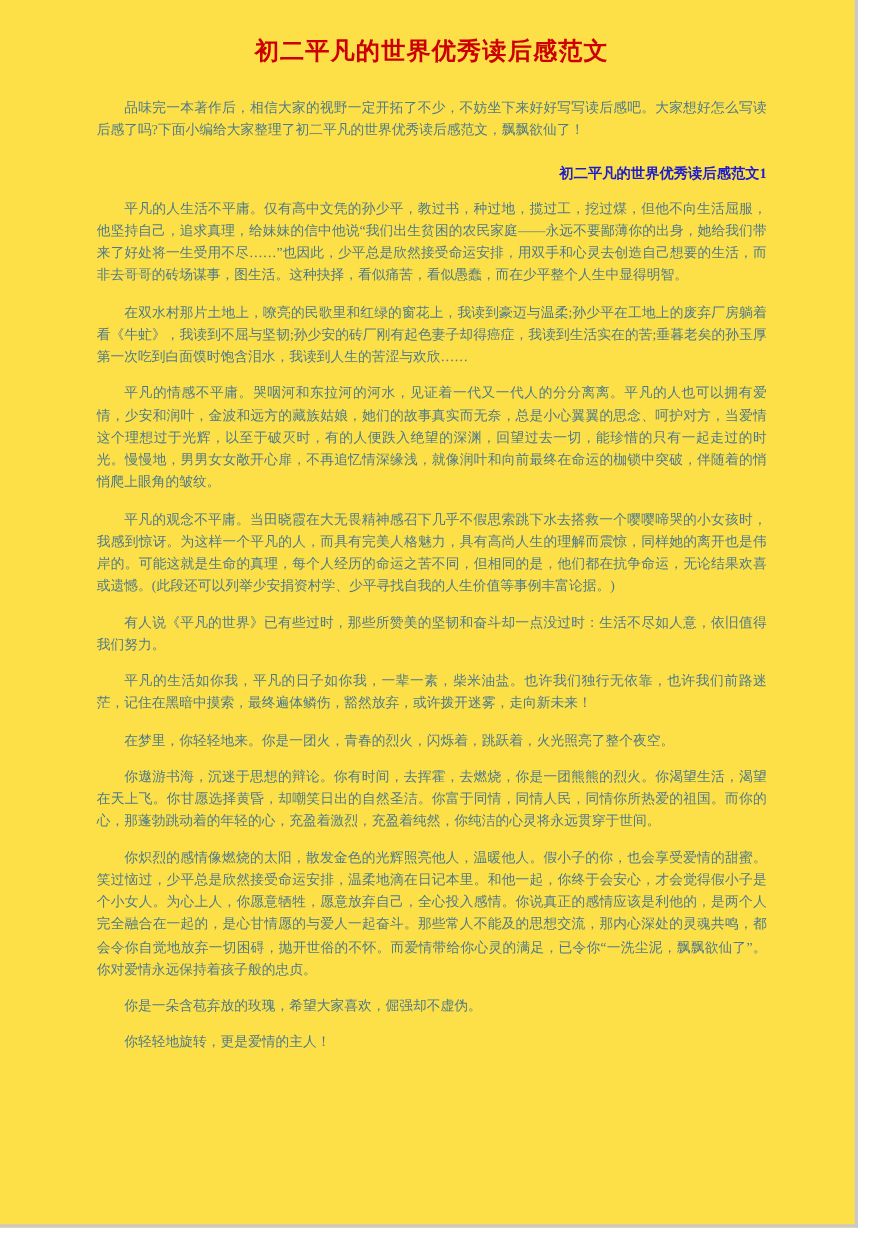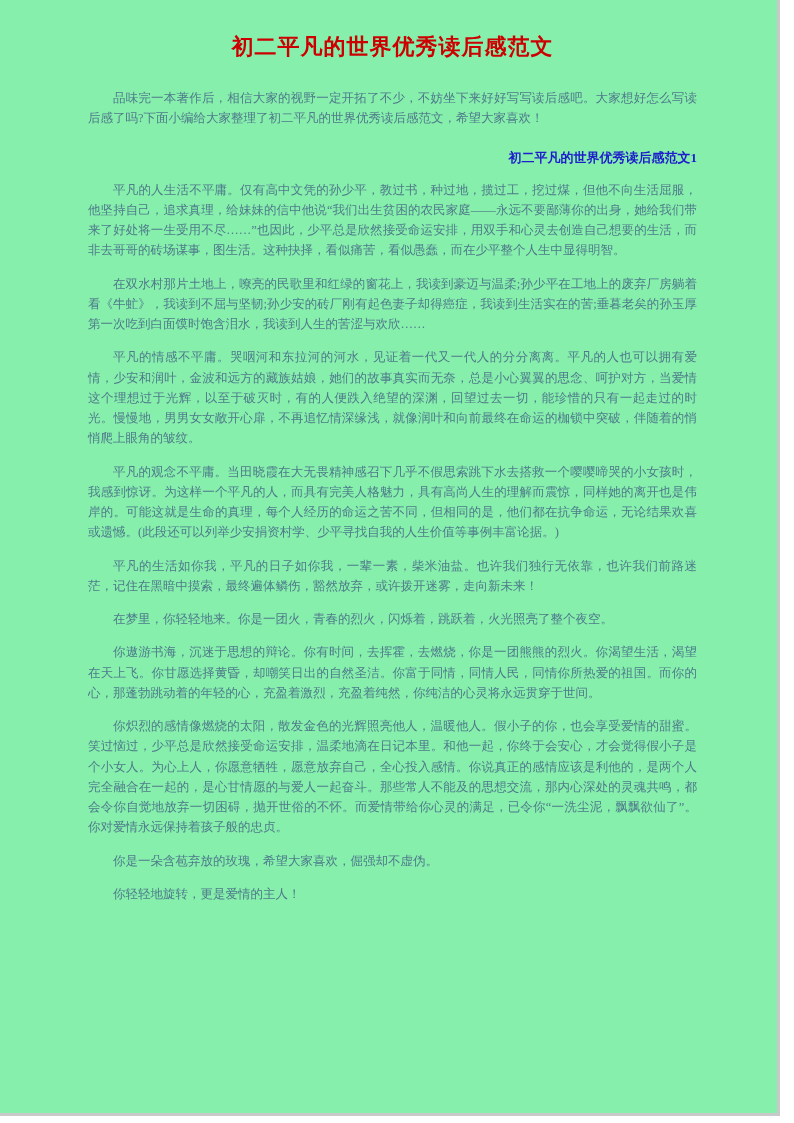--- a/index.html
+++ b/index.html
@@ -11,21 +11,21 @@
     width: 794px;
     height: 1123px;
     font-family: "Liberation Sans", "DejaVu Sans", sans-serif;
     overflow: hidden;
   }
   .page {
     box-sizing: border-box;
     width: 780px;
     height: 1116px;
     margin: 0;
-    background: #86efac;
+    background: #fde047;
     border-right: 3px solid #c9c9c9;
     border-bottom: 3px solid #c9c9c9;
     padding: 26px 80px 20px 88px;
   }
   .doc-title {
     margin: 6px 0 26px 0;
     text-align: center;
     font-size: 22px;
     font-weight: bold;
     color: #cc0000;
@@ -51,28 +51,29 @@
     font-family: "Liberation Serif", "DejaVu Serif", serif;
   }
 </style>
 </head>
 <body>
 
 <div class="page">
 
   <h1 class="doc-title">初二平凡的世界优秀读后感范文</h1>
 
-  <p class="para">品味完一本著作后，相信大家的视野一定开拓了不少，不妨坐下来好好写写读后感吧。大家想好怎么写读后感了吗?下面小编给大家整理了初二平凡的世界优秀读后感范文，希望大家喜欢！</p>
+  <p class="para">品味完一本著作后，相信大家的视野一定开拓了不少，不妨坐下来好好写写读后感吧。大家想好怎么写读后感了吗?下面小编给大家整理了初二平凡的世界优秀读后感范文，飘飘欲仙了！</p>
 
   <h2 class="section-heading">初二平凡的世界优秀读后感范文1</h2>
 
   <p class="para">平凡的人生活不平庸。仅有高中文凭的孙少平，教过书，种过地，揽过工，挖过煤，但他不向生活屈服，他坚持自己，追求真理，给妹妹的信中他说“我们出生贫困的农民家庭——永远不要鄙薄你的出身，她给我们带来了好处将一生受用不尽……”也因此，少平总是欣然接受命运安排，用双手和心灵去创造自己想要的生活，而非去哥哥的砖场谋事，图生活。这种抉择，看似痛苦，看似愚蠢，而在少平整个人生中显得明智。</p>
   <p class="para">在双水村那片土地上，嘹亮的民歌里和红绿的窗花上，我读到豪迈与温柔;孙少平在工地上的废弃厂房躺着看《牛虻》，我读到不屈与坚韧;孙少安的砖厂刚有起色妻子却得癌症，我读到生活实在的苦;垂暮老矣的孙玉厚第一次吃到白面馍时饱含泪水，我读到人生的苦涩与欢欣……</p>
   <p class="para">平凡的情感不平庸。哭咽河和东拉河的河水，见证着一代又一代人的分分离离。平凡的人也可以拥有爱情，少安和润叶，金波和远方的藏族姑娘，她们的故事真实而无奈，总是小心翼翼的思念、呵护对方，当爱情这个理想过于光辉，以至于破灭时，有的人便跌入绝望的深渊，回望过去一切，能珍惜的只有一起走过的时光。慢慢地，男男女女敞开心扉，不再追忆情深缘浅，就像润叶和向前最终在命运的枷锁中突破，伴随着的悄悄爬上眼角的皱纹。</p>
   <p class="para">平凡的观念不平庸。当田晓霞在大无畏精神感召下几乎不假思索跳下水去搭救一个嘤嘤啼哭的小女孩时，我感到惊讶。为这样一个平凡的人，而具有完美人格魅力，具有高尚人生的理解而震惊，同样她的离开也是伟岸的。可能这就是生命的真理，每个人经历的命运之苦不同，但相同的是，他们都在抗争命运，无论结果欢喜或遗憾。(此段还可以列举少安捐资村学、少平寻找自我的人生价值等事例丰富论据。)</p>
+  <p class="para">有人说《平凡的世界》已有些过时，那些所赞美的坚韧和奋斗却一点没过时：生活不尽如人意，依旧值得我们努力。</p>
   <p class="para">平凡的生活如你我，平凡的日子如你我，一辈一素，柴米油盐。也许我们独行无依靠，也许我们前路迷茫，记住在黑暗中摸索，最终遍体鳞伤，豁然放弃，或许拨开迷雾，走向新未来！</p>
 
 
   <p class="para">在梦里，你轻轻地来。你是一团火，青春的烈火，闪烁着，跳跃着，火光照亮了整个夜空。</p>
   <p class="para">你遨游书海，沉迷于思想的辩论。你有时间，去挥霍，去燃烧，你是一团熊熊的烈火。你渴望生活，渴望在天上飞。你甘愿选择黄昏，却嘲笑日出的自然圣洁。你富于同情，同情人民，同情你所热爱的祖国。而你的心，那蓬勃跳动着的年轻的心，充盈着激烈，充盈着纯然，你纯洁的心灵将永远贯穿于世间。</p>
   <p class="para">你炽烈的感情像燃烧的太阳，散发金色的光辉照亮他人，温暖他人。假小子的你，也会享受爱情的甜蜜。笑过恼过，少平总是欣然接受命运安排，温柔地滴在日记本里。和他一起，你终于会安心，才会觉得假小子是个小女人。为心上人，你愿意牺牲，愿意放弃自己，全心投入感情。你说真正的感情应该是利他的，是两个人完全融合在一起的，是心甘情愿的与爱人一起奋斗。那些常人不能及的思想交流，那内心深处的灵魂共鸣，都会令你自觉地放弃一切困碍，抛开世俗的不怀。而爱情带给你心灵的满足，已令你“一洗尘泥，飘飘欲仙了”。你对爱情永远保持着孩子般的忠贞。</p>
   <p class="para">你是一朵含苞弃放的玫瑰，希望大家喜欢，倔强却不虚伪。</p>
   <p class="para">你轻轻地旋转，更是爱情的主人！</p>
 
 </div>

